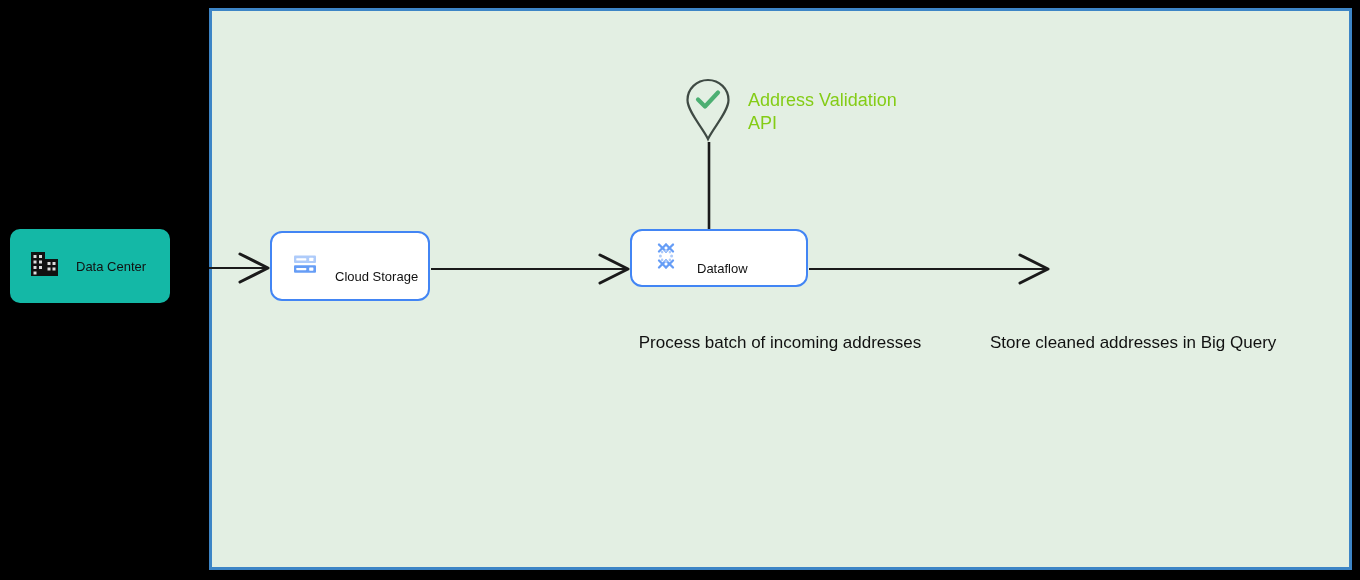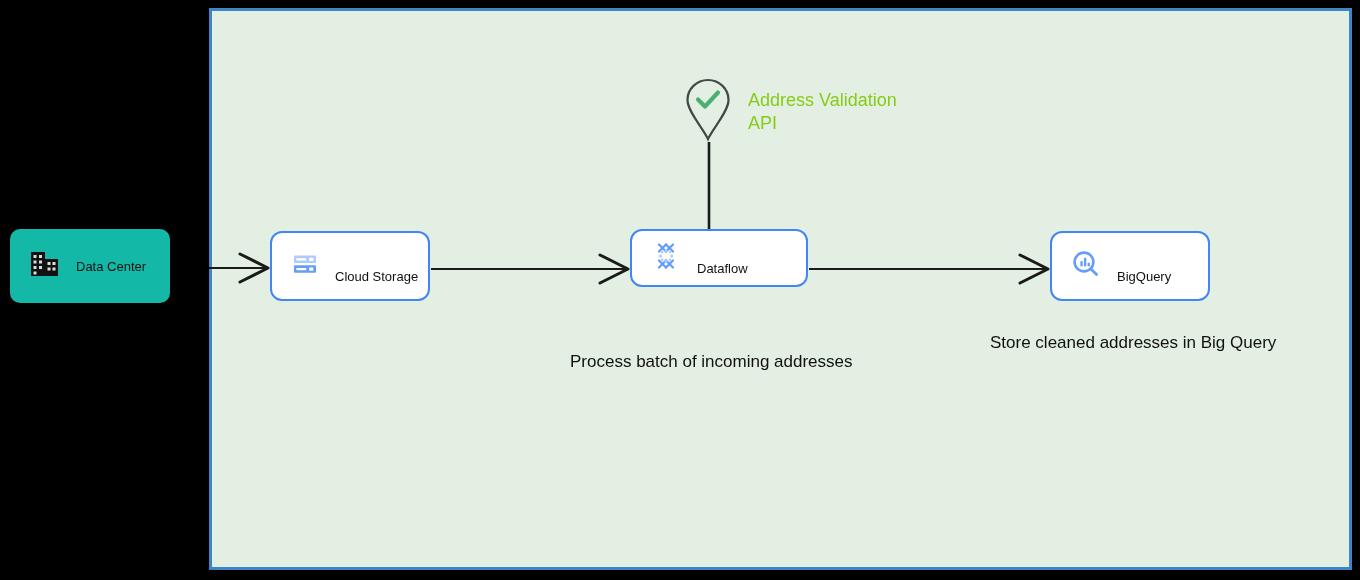--- a/index.html
+++ b/index.html
@@ -75,21 +75,21 @@
 
   
   .caption {
     position: absolute;
     font-size: 17px;
     color: #111111;
     line-height: 24px;
     white-space: pre-line;
   }
   #caption-cloud-storage { left: 270px; top: 331px; width: 230px; }
-  #caption-dataflow      { left: 570px; top: 350px; width: 420px; }
+  #caption-dataflow      { left: 570px; top: 331px; width: 420px; text-align: center; }
   #caption-bigquery      { left: 990px; top: 331px; width: 400px; }
 
   
   #api-marker {
     position: absolute;
     left: 684px;
     top: 78px;
     width: 48px;
     height: 64px;
   }
@@ -179,32 +179,20 @@
           <circle cx="11.1" cy="11.1" r="1.3"></circle>
           <circle cx="18.9" cy="11.1" r="1.3"></circle>
           <circle cx="11.1" cy="18.9" r="1.3"></circle>
           <circle cx="18.9" cy="18.9" r="1.3"></circle>
         </g>
       </svg>
     </span>
     <span class="node-label">Dataflow</span>
   </div>
 
-  <div class="gcp-node" id="node-bigquery">
-    <span class="node-icon">
-      <svg width="30" height="30" viewBox="0 0 30 30" aria-hidden="true">
-        <circle cx="13" cy="13" r="9.4" fill="none" stroke="#669df6" stroke-width="2.6"></circle>
-        <rect x="9.4" y="12.2" width="2.3" height="5.1" fill="#669df6"></rect>
-        <rect x="13" y="8.8" width="2.3" height="8.5" fill="#669df6"></rect>
-        <rect x="16.6" y="13.8" width="2.3" height="3.5" fill="#669df6"></rect>
-        <path d="M19.9 19.9 L25.6 25.6" stroke="#669df6" stroke-width="2.8" stroke-linecap="round"></path>
-      </svg>
-    </span>
-    <span class="node-label">BigQuery</span>
-  </div>
 
   <div id="api-marker">
     <svg width="48" height="64" viewBox="0 0 48 64" aria-hidden="true">
       <path d="M24 2 C12.5 2 3.5 11 3.5 22 C3.5 33.5 19 50 24 61 C29 50 44.5 33.5 44.5 22 C44.5 11 35.5 2 24 2 Z" fill="none" stroke="#3f4a44" stroke-width="2.2"></path>
       <path d="M14 21.5 L21 28.5 L34 14.5" fill="none" stroke="#4caf72" stroke-width="4.2" stroke-linecap="round" stroke-linejoin="round"></path>
     </svg>
   </div>
   <div id="api-marker-label">Address Validation
 API</div>
 

